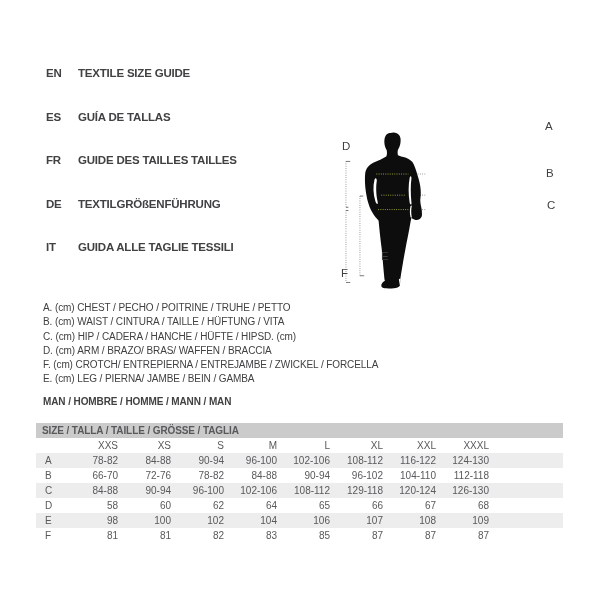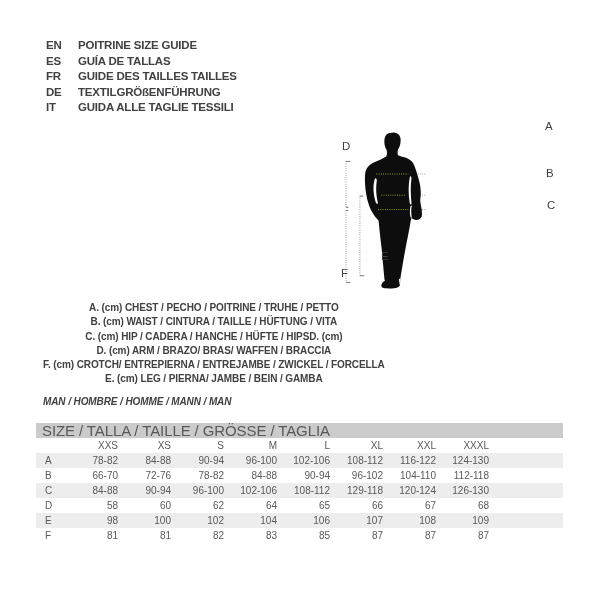--- a/index.html
+++ b/index.html
@@ -2,50 +2,50 @@
 <html><head>
 <meta charset="utf-8">
 <style>
   html,body{margin:0;padding:0;}
   body{width:600px;height:600px;background:#ffffff;position:relative;overflow:hidden;
        font-family:"Liberation Sans", sans-serif;}
   .abs{position:absolute;}
 
   
   .langs{left:46px;top:38px;font-size:11.5px;font-weight:700;color:#414042;letter-spacing:-0.2px;}
-  .lang-row{display:flex;height:15.6px;line-height:15.6px;}
+  .lang-row{display:flex;height:15.6px;line-height:15.6px;margin-top:28px;}
   .lang-code{width:32px;}
 
   
   .fig-label{font-size:11.5px;color:#3f4041;letter-spacing:0;}
 
   
-  .measures{left:43px;top:301px;font-size:10px;font-weight:700;color:#414042;letter-spacing:-0.1px;text-align:center;}
+  .measures{left:43px;top:301px;font-size:10px;font-weight:400;color:#414042;letter-spacing:-0.1px;}
   .measure-line{height:14.3px;line-height:14.3px;white-space:nowrap;}
-  .gender{left:43px;top:396px;font-size:10px;font-weight:700;color:#414042;letter-spacing:-0.1px;font-style:italic;}
+  .gender{left:43px;top:396px;font-size:10px;font-weight:700;color:#414042;letter-spacing:-0.1px;}
 
   
   .size-table{left:36px;top:423px;width:527px;font-size:10px;color:#58595b;}
-  .st-header{height:15px;line-height:15px;background:#cbcbcb;font-weight:400;
-             padding-left:6px;font-size:15px;letter-spacing:-0.1px;}
+  .st-header{height:15px;line-height:15px;background:#cbcbcb;font-weight:700;
+             padding-left:6px;font-size:10px;letter-spacing:-0.1px;}
   .st-row{display:grid;grid-template-columns:29px repeat(8,53px);height:15px;
           line-height:15px;}
   .st-row .lbl{padding-left:9px;text-align:left;}
   .st-row .val{text-align:right;}
   .st-row.stripe{background:#ededed;}
 
   svg{display:block;}
 </style>
 </head>
 <body>
 
 <div class="abs langs" id="langs">
     <div class="lang-row">
       <span class="lang-code">EN</span>
-      <span>POITRINE SIZE GUIDE</span>
+      <span>TEXTILE SIZE GUIDE</span>
     </div>
     <div class="lang-row">
       <span class="lang-code">ES</span>
       <span>GUÍA DE TALLAS</span>
     </div>
     <div class="lang-row">
       <span class="lang-code">FR</span>
       <span>GUIDE DES TAILLES TAILLES</span>
     </div>
     <div class="lang-row">

